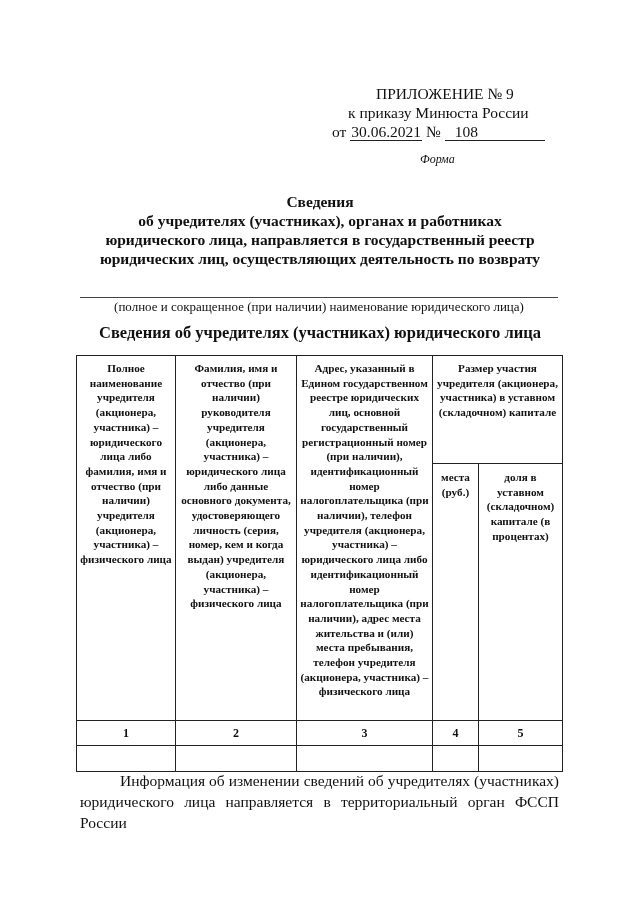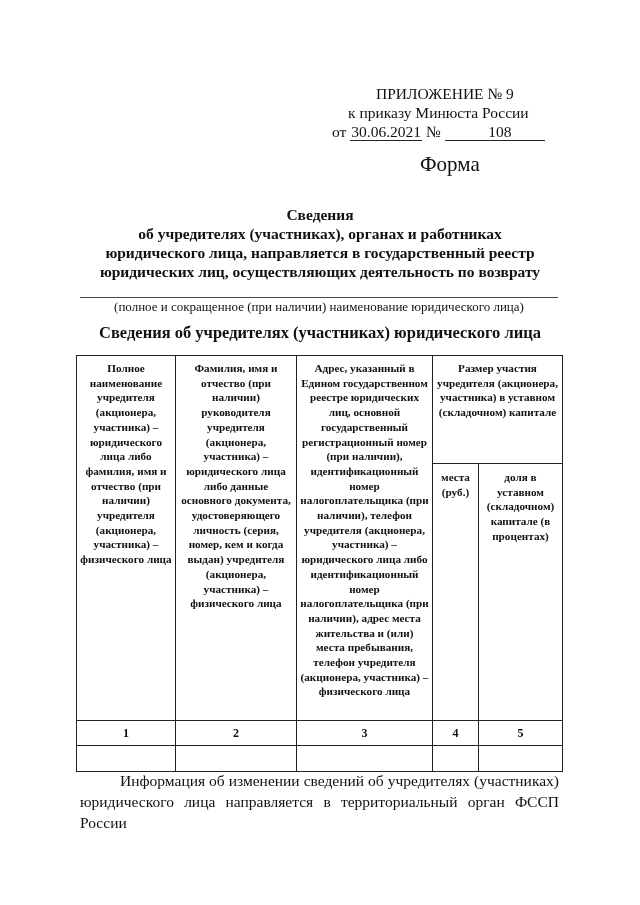--- a/index.html
+++ b/index.html
@@ -5,24 +5,24 @@
   html, body { margin: 0; padding: 0; background: #ffffff; }
   body { width: 640px; height: 905px; position: relative; overflow: hidden;
          font-family: "Liberation Serif", "DejaVu Serif", serif; color: #111; }
   .abs { position: absolute; }
   .annex { left: 332px; top: 84px; width: 240px; font-size: 15.5px; line-height: 19px; }
   .annex .l1 { padding-left: 44px; }
   .annex .l2 { padding-left: 16px; }
   .annex .l3 { white-space: nowrap; }
   .u { display: inline-block; border-bottom: 1px solid #222; text-align: center; line-height: 17px; }
   .u-date { width: 72px; }
-  .u-num { width: 90px; text-align: center; padding-left: 10px; }
-  .form-label { left: 420px; top: 152px; font-size: 21px; }
+  .u-num { width: 90px; text-align: left; padding-left: 10px; }
+  .form-label { left: 420px; top: 152px; font-size: 12px; font-style: italic; }
   .title { left: 60px; top: 192px; width: 520px; text-align: center; font-weight: bold;
-           font-size: 15.5px; line-height: 19px; margin-top: 13px; }
+           font-size: 15.5px; line-height: 19px; }
   .name-line { left: 80px; top: 297px; width: 478px; border-top: 1px solid #444; }
   .name-caption { left: 80px; top: 299px; width: 478px; text-align: center; font-size: 13px; }
   .section-title { left: 70px; top: 323px; width: 500px; text-align: center; font-weight: bold; font-size: 16.5px; }
   table.grid { position: absolute; left: 76px; top: 355px; width: 486px; border-collapse: collapse;
                table-layout: fixed; }
   table.grid td { border: 1.2px solid #222; vertical-align: top; text-align: center;
                   font-weight: bold; font-size: 11.2px; line-height: 14.7px; padding: 5px 3px 0 3px; margin-top: 44px; }
   table.grid td.num { vertical-align: middle; padding: 0; height: 24px; font-size: 12px; }
   table.grid tr.empty td { height: 25px; padding: 0; }
   table.grid td.sub { padding-top: 6px; }

